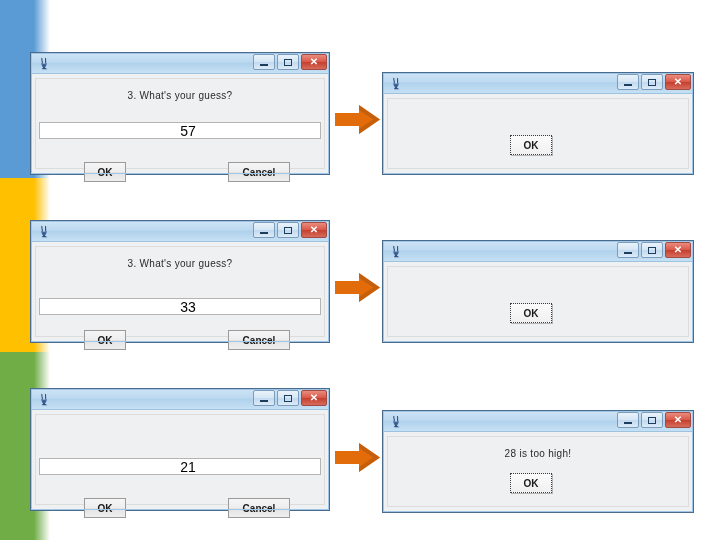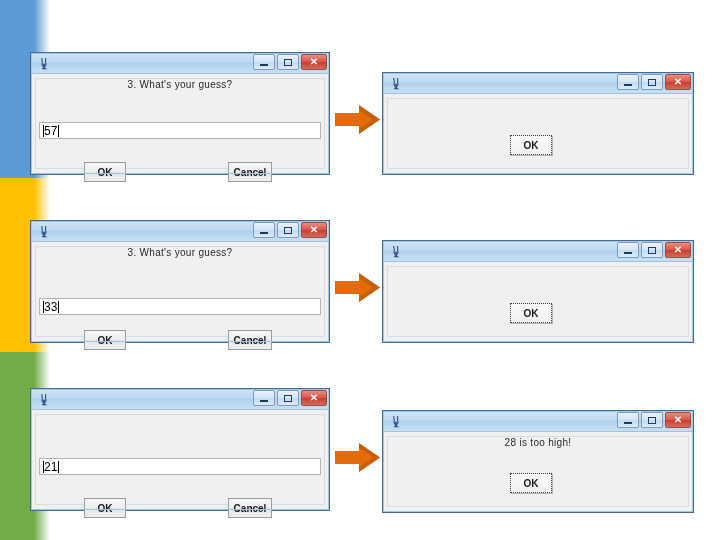--- a/index.html
+++ b/index.html
@@ -100,36 +100,38 @@
     top: 25px; bottom: 5px;
     background: #eff0f1;
     border: 1px solid #dcdcdc;
     box-sizing: border-box;
   }
 
   .prompt-text {
     text-align: center;
     font-size: 10px;
     color: #2a2a2a;
+    margin-top: 11px;
     letter-spacing: 0.3px;
   }
 
   .text-input {
     position: absolute;
     left: 3px;
     right: 3px;
     height: 17px;
     background: #ffffff;
     border: 1px solid #b4b4b4;
     box-sizing: border-box;
     display: flex;
     align-items: center;
-    font-size: 12px;
+    font-size: 14px;
     color: #000000;
-    padding-left: 3px;
+    padding-left: 16px;
+    flex-direction: column;
   }
   .caret {
     display: inline-block;
     width: 1px;
     height: 12px;
     background: #000;
     margin-left: 1px;
   }
   .caret-left {
     display: inline-block;
@@ -146,21 +148,21 @@
     background: linear-gradient(to bottom, #f6f6f6 0%, #ededed 50%, #e3e3e3 51%, #eeeeee 100%);
     border: 1px solid #9a9a9a;
     box-sizing: border-box;
     display: flex;
     align-items: center;
     justify-content: center;
     font-size: 10px;
     color: #1a1a1a;
     font-weight: bold;
   }
-  .btn.wide { width: 44px; }
+  .btn.wide { width: 62px; }
   .btn.focus-dotted {
     border: 1px dotted #3c3c3c;
     background: linear-gradient(to bottom, #fbfbfb 0%, #f0f0f0 100%);
     box-shadow: 1px 1px 0 0 #b5b5b5;
   }
 
   
   .arrow {
     position: absolute;
     width: 46px;

